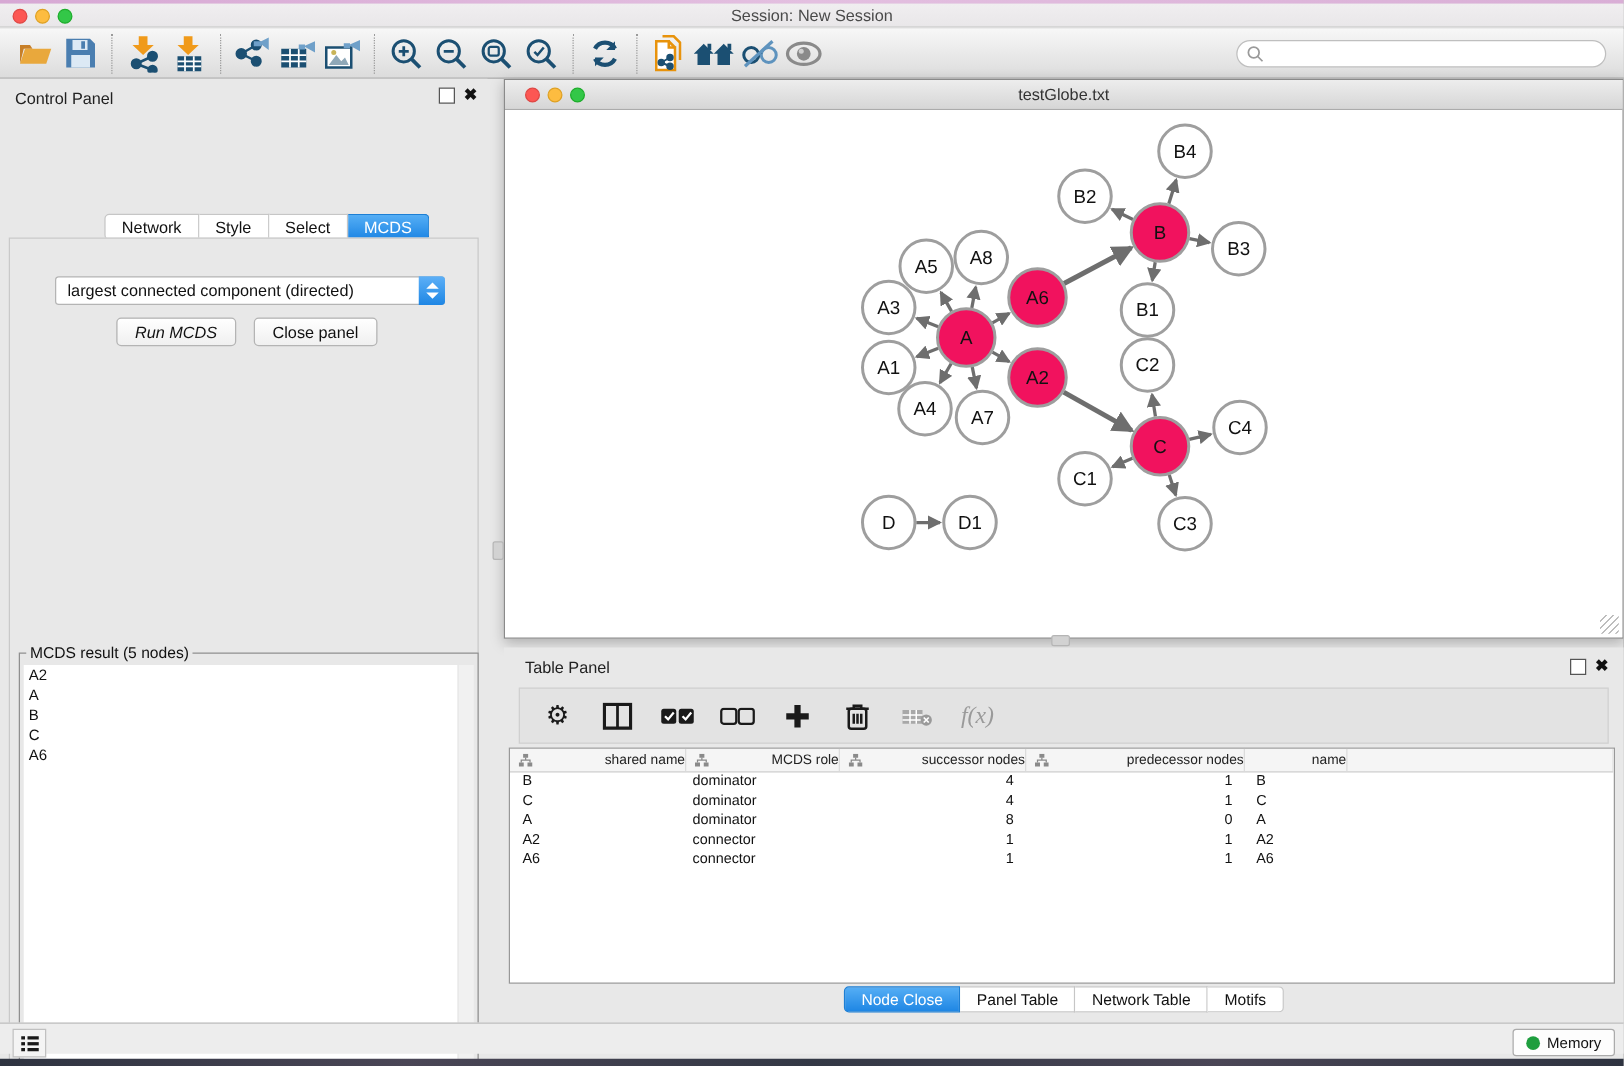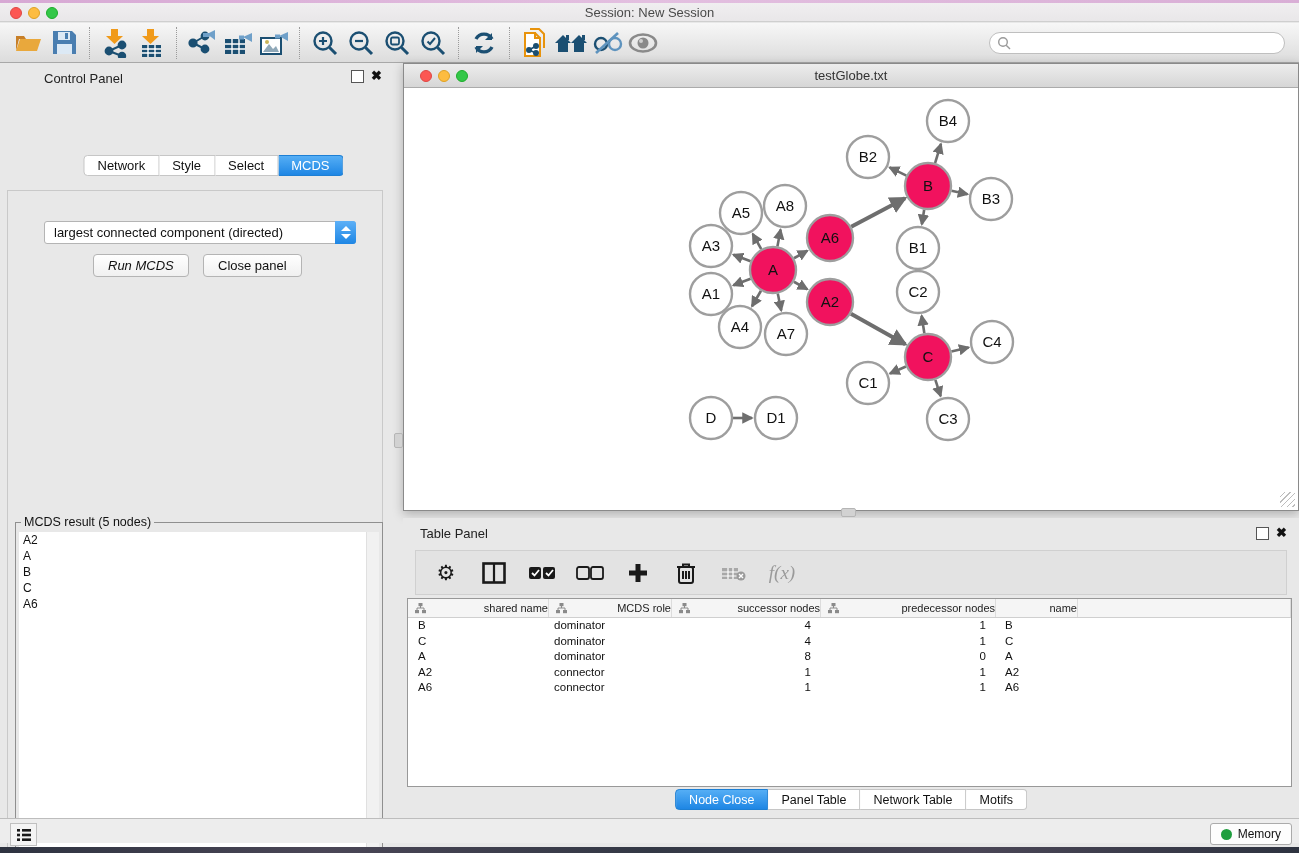--- a/index.html
+++ b/index.html
@@ -26,32 +26,32 @@
     background:transparent; border:none; cursor:default; flex:0 0 auto; }
   .tb-sep { width:1px; height:32px; border-left:1px dotted #9a9a9a; margin:0 7px; flex:0 0 auto; }
   .search-wrap { margin-left:auto; margin-right:4px; position:relative; width:296px; height:22px; }
   .search-input { width:100%; height:100%; border:1px solid #bfbfbf; border-radius:12px;
     background:#fff; padding:0 10px 0 26px; font-size:12px; color:#333; outline:none; }
   .search-glass { position:absolute; left:8px; top:4px; }
 
   
   .control-panel { position:absolute; left:0; top:63px; width:390px; height:747px; background:#E8E8E8; }
   .panel-head { position:absolute; left:0; top:0; width:100%; height:30px; }
-  .panel-head .ph-title { position:absolute; left:12px; top:8px; font-size:13px; color:#222;margin-left:32px; }
+  .panel-head .ph-title { position:absolute; left:12px; top:8px; font-size:13px; color:#222; }
   .ph-float { position:absolute; top:7px; width:13px; height:13px; border:1px solid #555; background:#fff; }
   .ph-close { position:absolute; top:5px; font-size:13px; font-weight:bold; color:#111; line-height:16px; }
   .control-panel .ph-float { right:26px; } .control-panel .ph-close { right:8px; }
 
   .seg-tabs { position:absolute; display:inline-flex; }
   .seg-tab { height:21px; padding:0 13px; font-size:13px; color:#111; background:#fff;
     border:1px solid #c6c6c6; border-left:none; display:flex; align-items:center; cursor:default; }
   .seg-tab:first-child { border-left:1px solid #c6c6c6; border-radius:4px 0 0 4px; }
   .seg-tab:last-child { border-radius:0 4px 4px 0; }
   .seg-tab.selected { background:linear-gradient(#55aef5,#1e86e4); color:#fff; border-color:#1d7fd4; }
-  .control-tabs { left:50%; transform:translateX(-50%); top:92px;padding-left:37px; }
+  .control-tabs { left:50%; transform:translateX(-50%); top:108px;padding-left:37px; }
 
   .cp-content { position:absolute; left:7px; top:127px; width:376px; height:676px;
     border:1px solid #c9c9c9; background:#E8E8E8; }
   .opt-label { position:absolute; left:0; width:100%; top:10px; text-align:center; font-size:13px; color:#111; }
   .dropdown { position:absolute; left:36px; top:30px; width:312px; height:23px; background:#fff;
     border:1px solid #b4b4b4; border-radius:3px; display:flex; align-items:center; }
   .dropdown .dd-text { flex:1; font-size:13px; color:#111; padding-left:9px; white-space:nowrap; overflow:hidden; }
   .dd-stepper { width:21px; height:23px; margin:-1px -1px -1px 0; border-radius:0 3px 3px 0;
     background:linear-gradient(#5db0f7,#1e86e4); position:relative; }
   .dd-stepper .up { position:absolute; left:5.5px; top:5px; border-left:5px solid transparent;

